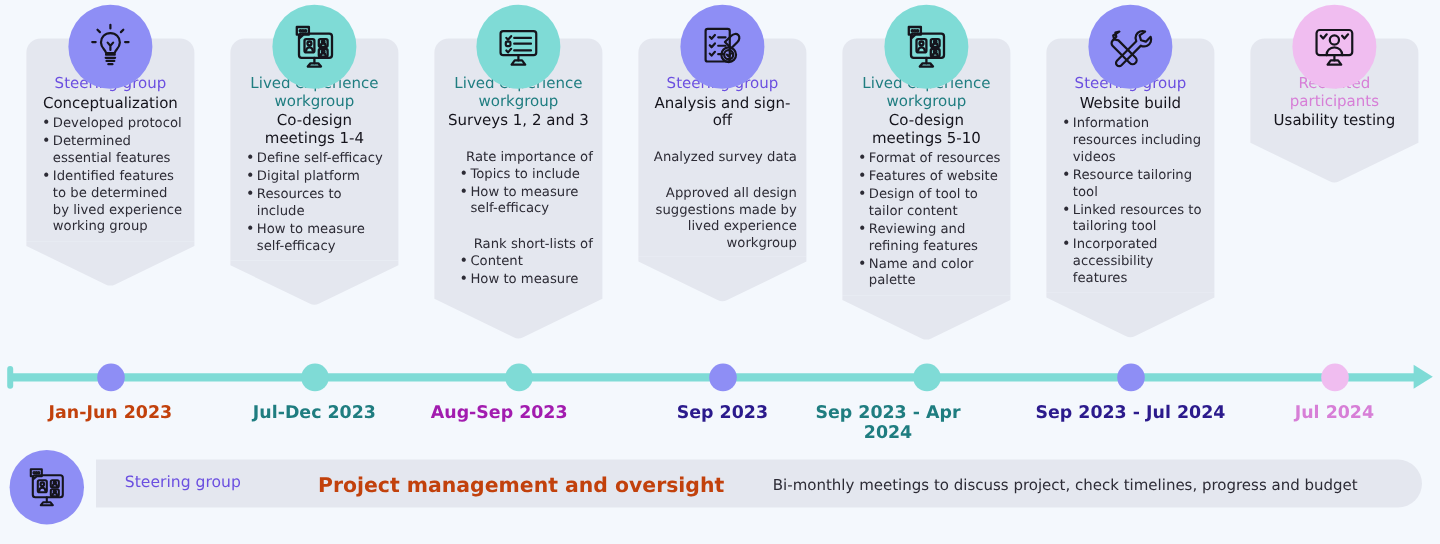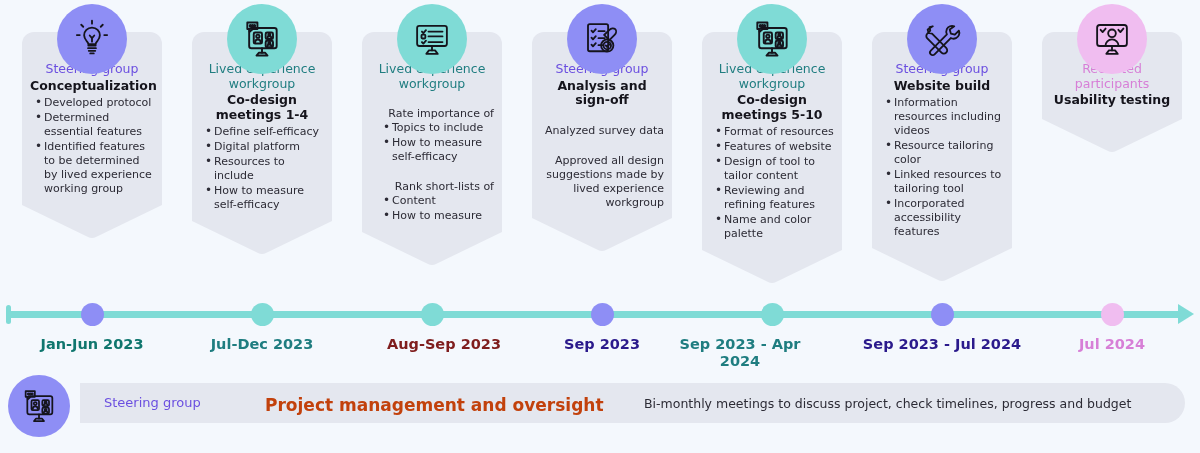--- a/index.html
+++ b/index.html
@@ -82,21 +82,21 @@
     font-size: 12.5px;
     line-height: 14.5px;
     margin-bottom: 2px;
     font-weight: 400;
   }
 
   .stage-title {
     text-align: center;
     font-size: 12.5px;
     line-height: 14.5px;
-    font-weight: 700;
+    font-weight: 400;
     color: #15141c;
     margin-bottom: 3px;
   }
 
   .stage-lead {
     font-size: 11px;
     line-height: 14px;
     color: #2c2b35;
     margin: 16px 0 0 2px;
     text-align: right;
@@ -291,20 +291,21 @@
             <circle cx="15.9" cy="9.5" r=".7" fill="#15141c"></circle>
             <path d="M24 34v5"></path>
             <path d="M18 42h12l-2.5-3h-7z"></path>
           </svg>
         </div>
       </div>
       <div class="stage" style="left: 362px;">
         <div class="stage-card">
           <div class="stage-card-body">
             <div class="stage-group" style="color: rgb(31, 125, 128);">Lived experience workgroup</div>
+            <div class="stage-title">Surveys 1, 2 and 3</div>
             <div class="stage-lead">Rate importance of</div>
             <ul class="stage-list indented">
               <li>Topics to include</li>
               <li>How to measure self-efficacy</li>
             </ul>
             <div class="stage-lead">Rank short-lists of</div>
             <ul class="stage-list indented">
               <li>Content</li>
               <li>How to measure</li>
             </ul>
@@ -391,21 +392,21 @@
           </svg>
         </div>
       </div>
       <div class="stage" style="left: 872px;">
         <div class="stage-card">
           <div class="stage-card-body">
             <div class="stage-group" style="color: rgb(107, 79, 224);">Steering group</div>
             <div class="stage-title">Website build</div>
             <ul class="stage-list">
               <li>Information resources including videos</li>
-              <li>Resource tailoring color</li>
+              <li>Resource tailoring tool</li>
               <li>Linked resources to tailoring tool</li>
               <li>Incorporated accessibility features</li>
             </ul>
           </div>
           <svg class="stage-card-point" viewBox="0 0 140 38" width="140" height="38">
             <path d="M0 0 L0 4 L66 36 q4 2 8 0 L140 4 L140 0 Z" fill="#e4e7ef"></path>
           </svg>
         </div>
         <div class="stage-icon" style="background: rgb(142, 142, 245);">
           <svg width="42" height="42" viewBox="0 0 48 48" fill="none" stroke="#15141c" stroke-width="2.1" stroke-linecap="round" stroke-linejoin="round">
@@ -469,20 +470,20 @@
       <circle cx="15.9" cy="9.5" r=".7" fill="#15141c"></circle>
       <path d="M24 34v5"></path>
       <path d="M18 42h12l-2.5-3h-7z"></path>
     </svg>
   </div>
   <div class="footer-band"></div>
   <div class="footer-group">Steering group</div>
   <div class="footer-title">Project management and oversight</div>
   <div class="footer-desc">Bi-monthly meetings to discuss project, check timelines, progress and budget</div>
 
-<div class="date-label" style="left: 12px; color: #0f766e;">Jan-Jun 2023</div>
+<div class="date-label" style="left: 12px; color: #c2410c;">Jan-Jun 2023</div>
     <div class="date-label" style="left: 182px; color: rgb(31, 125, 128);">Jul-Dec 2023</div>
-    <div class="date-label" style="left: 364px; color: #7f1d1d;">Aug-Sep 2023</div>
+    <div class="date-label" style="left: 336px; color: #a21caf;">Aug-Sep 2023</div>
     <div class="date-label" style="left: 522px; color: rgb(43, 26, 140);">Sep 2023</div>
     <div class="date-label" style="left: 660px; color: rgb(31, 125, 128);">Sep 2023 - Apr 2024</div>
     <div class="date-label" style="left: 862px; color: rgb(43, 26, 140);">Sep 2023 - Jul 2024</div>
     <div class="date-label" style="left: 1032px; color: rgb(215, 127, 215);">Jul 2024</div>
   </div>
 
 </body></html>

